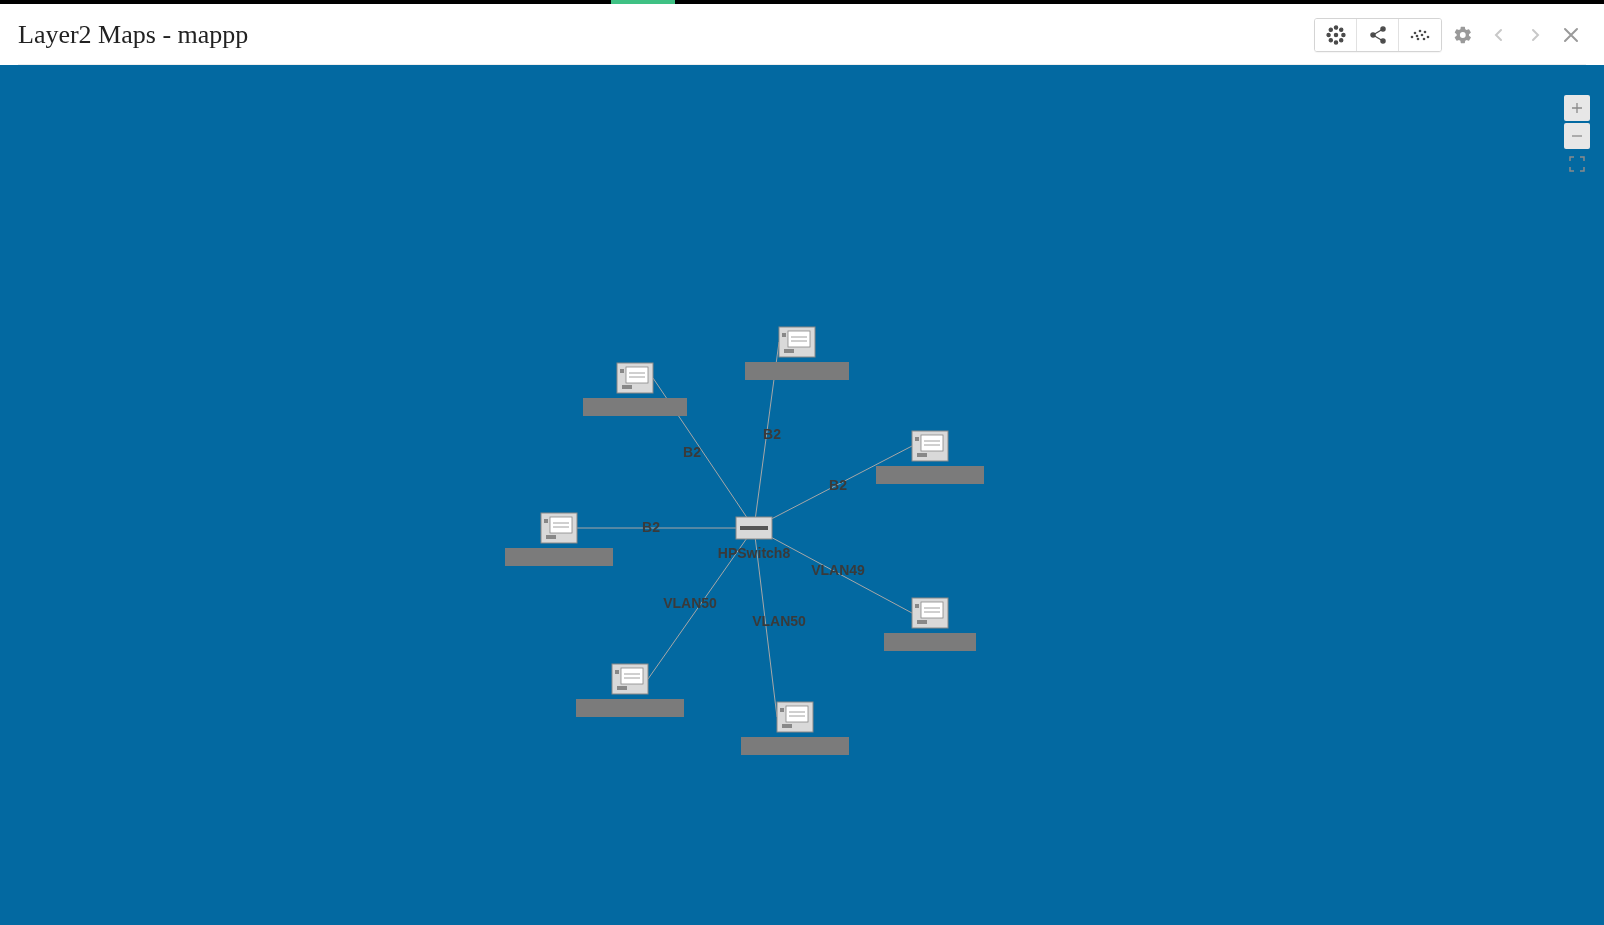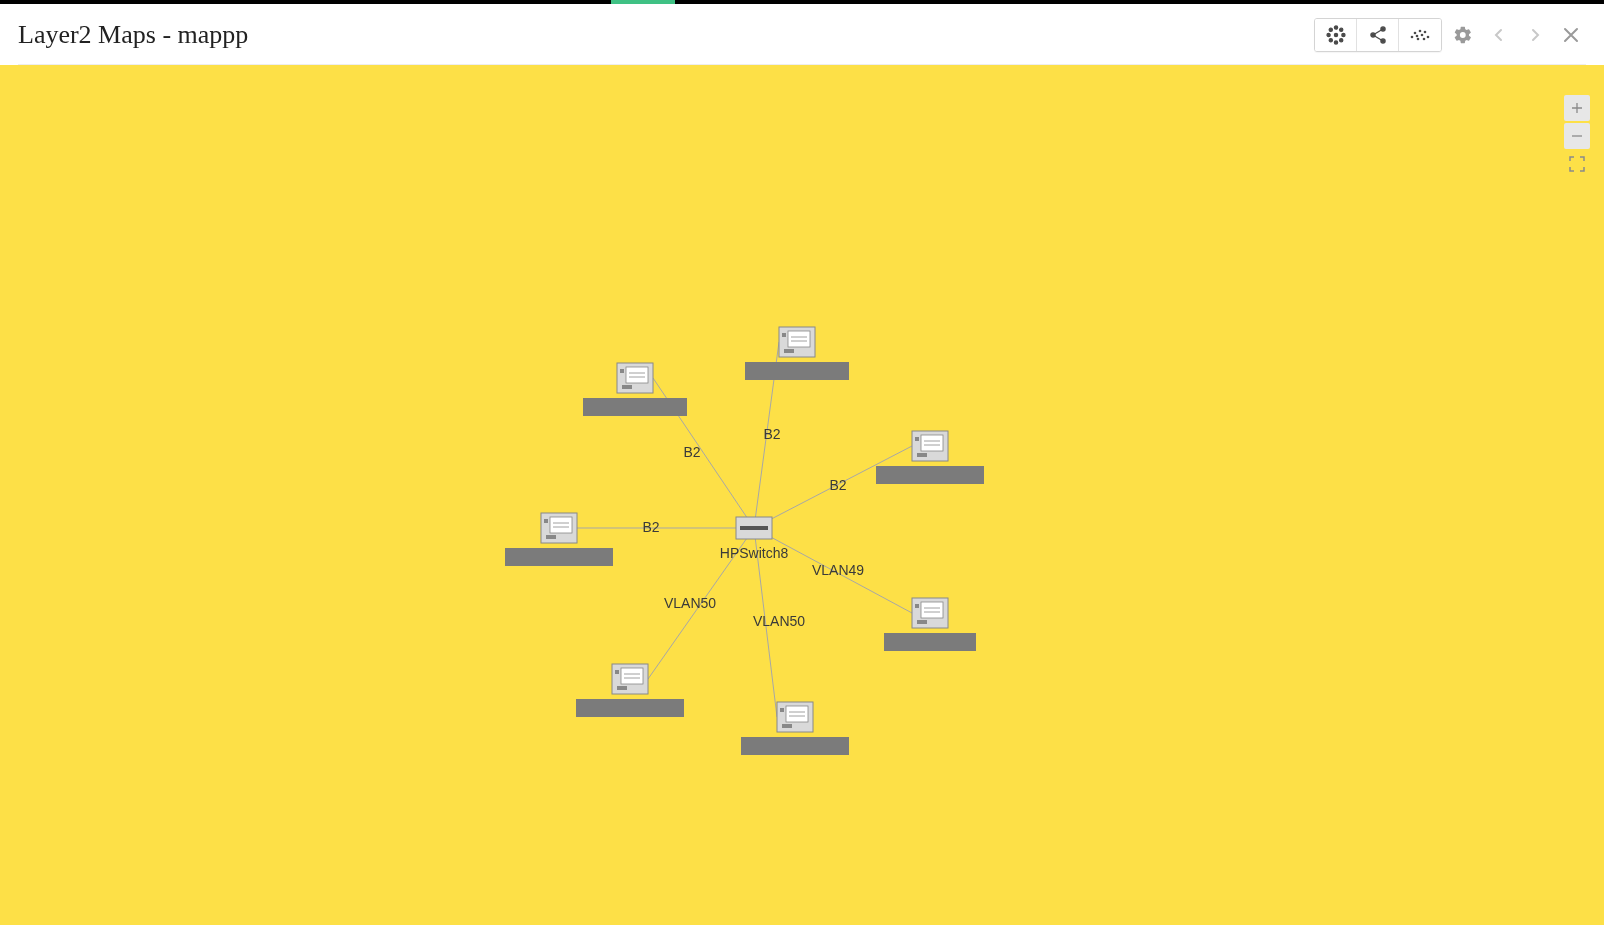--- a/index.html
+++ b/index.html
@@ -7,21 +7,21 @@
     .topbar { position: absolute; top: 0; left: 0; right: 0; height: 4px; background: #000; }
     .topbar .accent { position: absolute; left: 611px; width: 64px; height: 4px; background: #3fc184; }
     .header { position: absolute; top: 4px; left: 0; right: 0; padding: 14px 18px 10px 18px; display: flex; align-items: center; justify-content: space-between; }
     .title { font-family: Georgia, 'Times New Roman', serif; font-size: 26px; font-weight: 500; color: #222; }
     .toolbar { display: flex; align-items: center; gap: 6px; }
     .tool-group { display: flex; border: 1px solid #d4d4d4; border-radius: 3px; overflow: hidden; box-shadow: 0 1px 1px rgba(0,0,0,0.04); }
     .tool-btn { width: 42px; height: 32px; display: flex; align-items: center; justify-content: center; background: #fff; border-right: 1px solid #e1e1e1; cursor: pointer; }
     .tool-btn:last-child { border-right: none; }
     .icon-btn { width: 30px; height: 32px; display: flex; align-items: center; justify-content: center; cursor: pointer; color: #9a9a9a; }
     .header-divider { position: absolute; top: 64px; left: 18px; right: 18px; height: 1px; background: #eee; }
-    .canvas { position: absolute; top: 65px; left: 0; right: 0; bottom: 0; background: #fde047; }
+    .canvas { position: absolute; top: 65px; left: 0; right: 0; bottom: 0; background: #0369a1; font-weight: bold; }
     .map-controls { position: absolute; top: 30px; right: 14px; display: flex; flex-direction: column; gap: 2px; z-index: 5; }
     .map-ctrl { width: 26px; height: 26px; background: #e7e7e7; border-radius: 2px; display: flex; align-items: center; justify-content: center; cursor: pointer; color: #7a7a7a; font-size: 14px; }
     .map-ctrl.fs { background: transparent; }
     svg.diagram { width: 100%; height: 100%; }
     .link-line { stroke: #a7a7a7; stroke-width: 1; }
     .link-label { font-family: Arial, sans-serif; font-size: 14px; fill: #3a3a3a; text-anchor: middle; dominant-baseline: middle; }
     .node-label { font-family: Arial, sans-serif; font-size: 14px; fill: #3a3a3a; text-anchor: middle; }
     .node-bar { fill: #7b7b7b; }
     .dev-icon-box { fill: #d9d9d9; stroke: #888; stroke-width: 1; }
     .dev-icon-screen { fill: #fff; stroke: #888; stroke-width: 0.8; }

